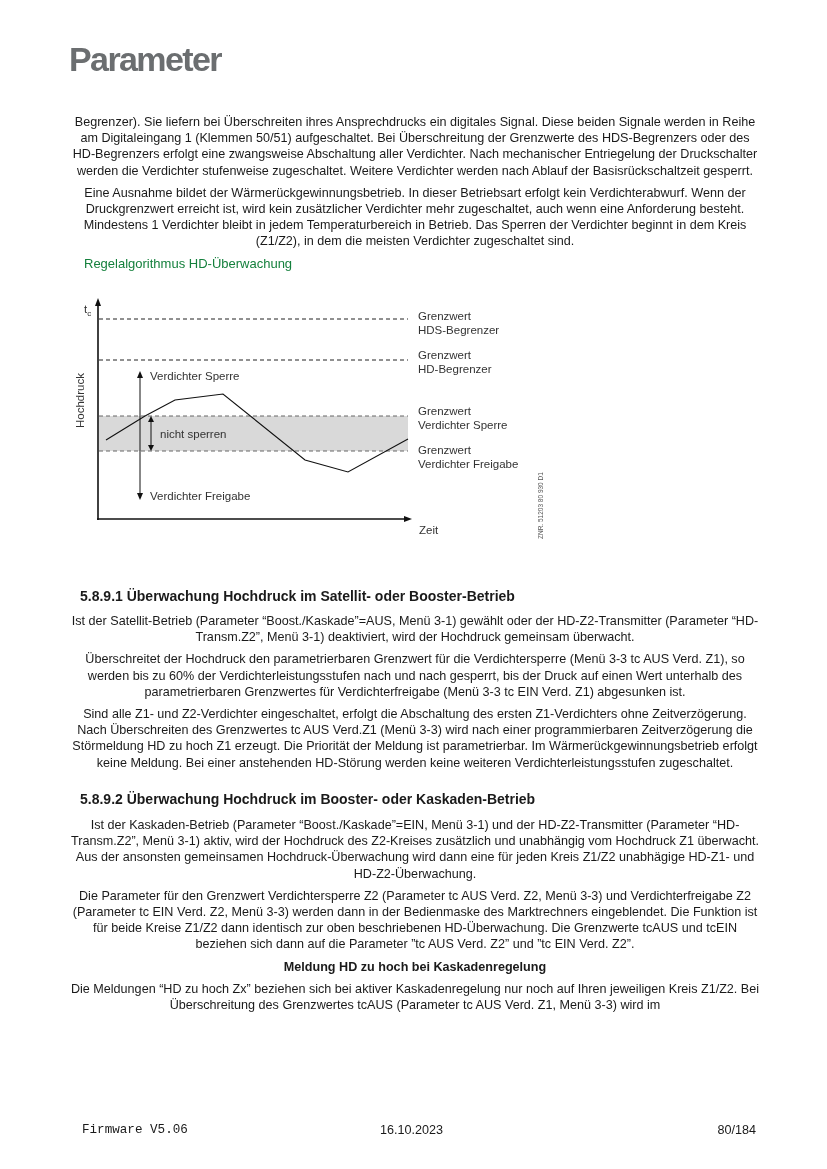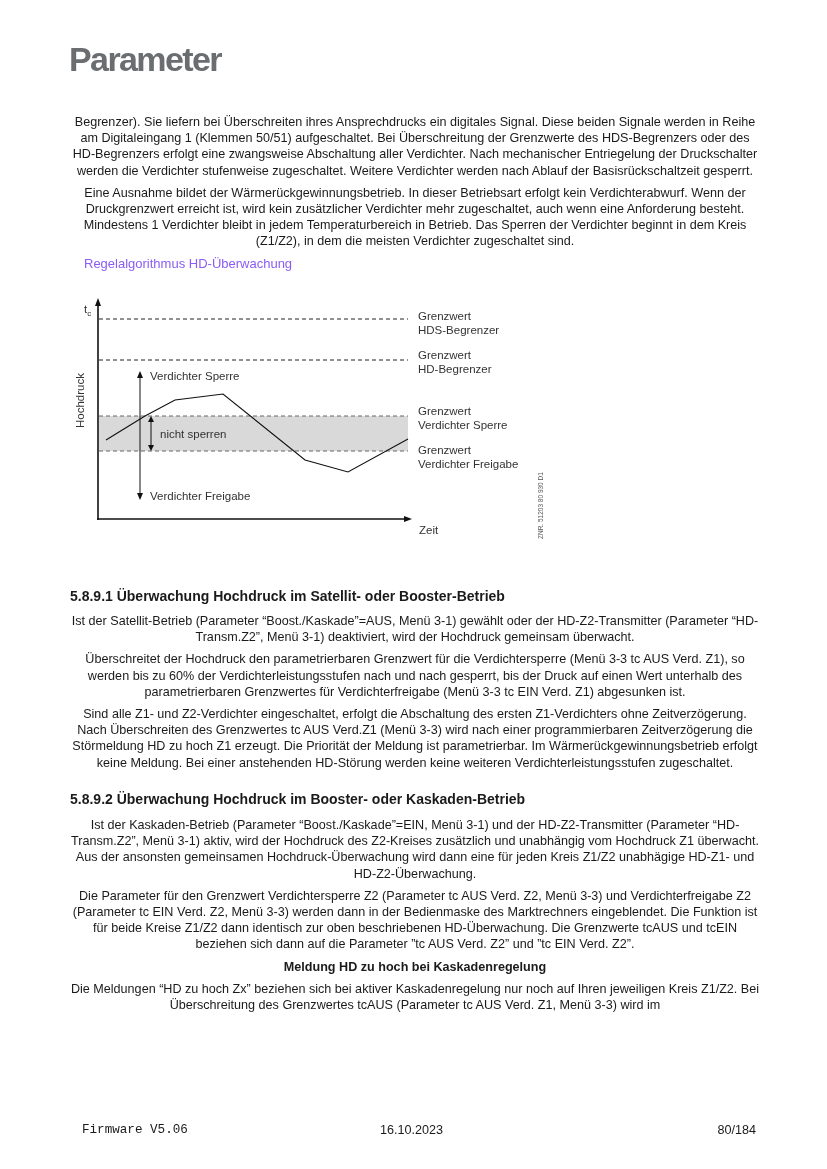--- a/index.html
+++ b/index.html
@@ -2,24 +2,24 @@
 <html><head>
 <meta charset="utf-8">
 <style>
   html, body { margin: 0; padding: 0; background: #ffffff; }
   body { width: 827px; height: 1169px; position: relative; overflow: hidden;
          font-family: "Liberation Sans", sans-serif; color: #1a1a1a; }
   .logo { position: absolute; left: 69px; top: 40px; font-family: "Liberation Sans", sans-serif;
           font-weight: bold; font-size: 34px; letter-spacing: -1.6px; color: #6b6e70; }
   .content { position: absolute; left: 70px; top: 110px; width: 690px; font-size: 12.6px; line-height: 16.2px; }
   .content p { margin: 4px 0 6px 0; text-align: center; }
-  .caption { margin: 0 0 0 14px; font-size: 13px; color: #8b5cf6; }
+  .caption { margin: 0 0 0 14px; font-size: 13px; color: #15803d; }
   .diagram { position: relative; width: 690px; height: 300px; margin-top: 0px; }
   .diagram svg { position: absolute; left: -70px; top: -290px; }
-  h3 { font-size: 14px; font-weight: bold; margin: 0; }
+  h3 { font-size: 14px; font-weight: bold; margin: 10px; }
   .h-sec1 { margin-top: 16px; margin-bottom: 9px; }
   .h-sec2 { margin-top: 20px; margin-bottom: 10px; }
   .subhead { font-weight: bold; margin: 0 0 6px 0; }
   .footer { position: absolute; top: 1123px; left: 70px; width: 686px; font-size: 12.6px; }
   .footer span { position: absolute; top: 0; }
   .f-left { left: 12px; font-family: Liberation Mono, monospace; }
   .f-mid { left: 310px; }
   .f-right { right: 0; }
 </style>
 </head>

